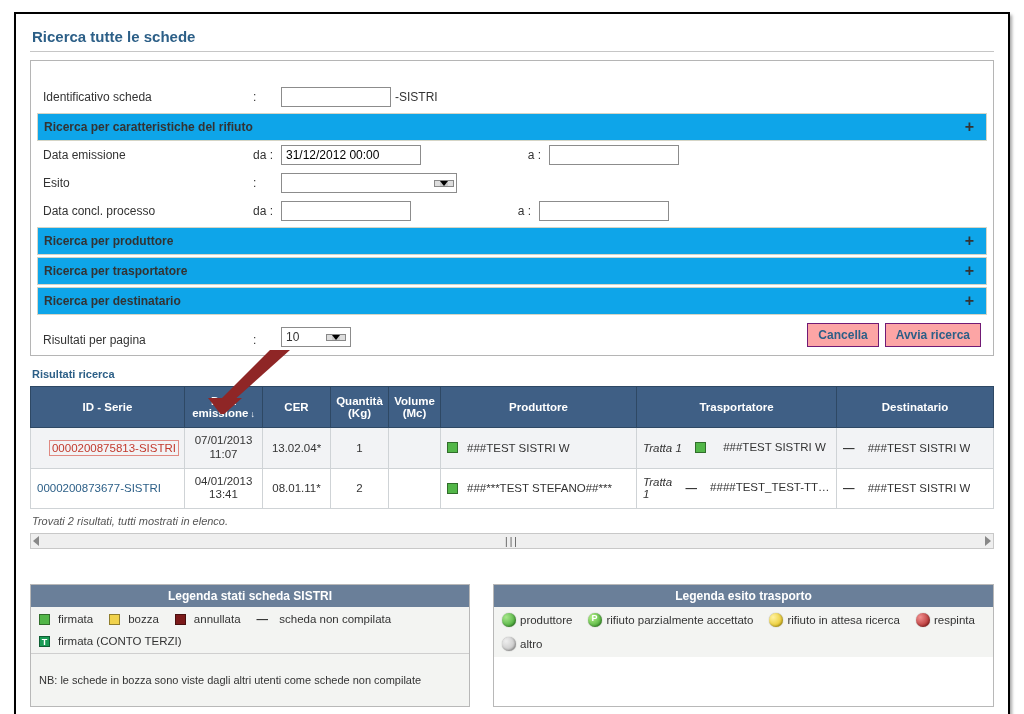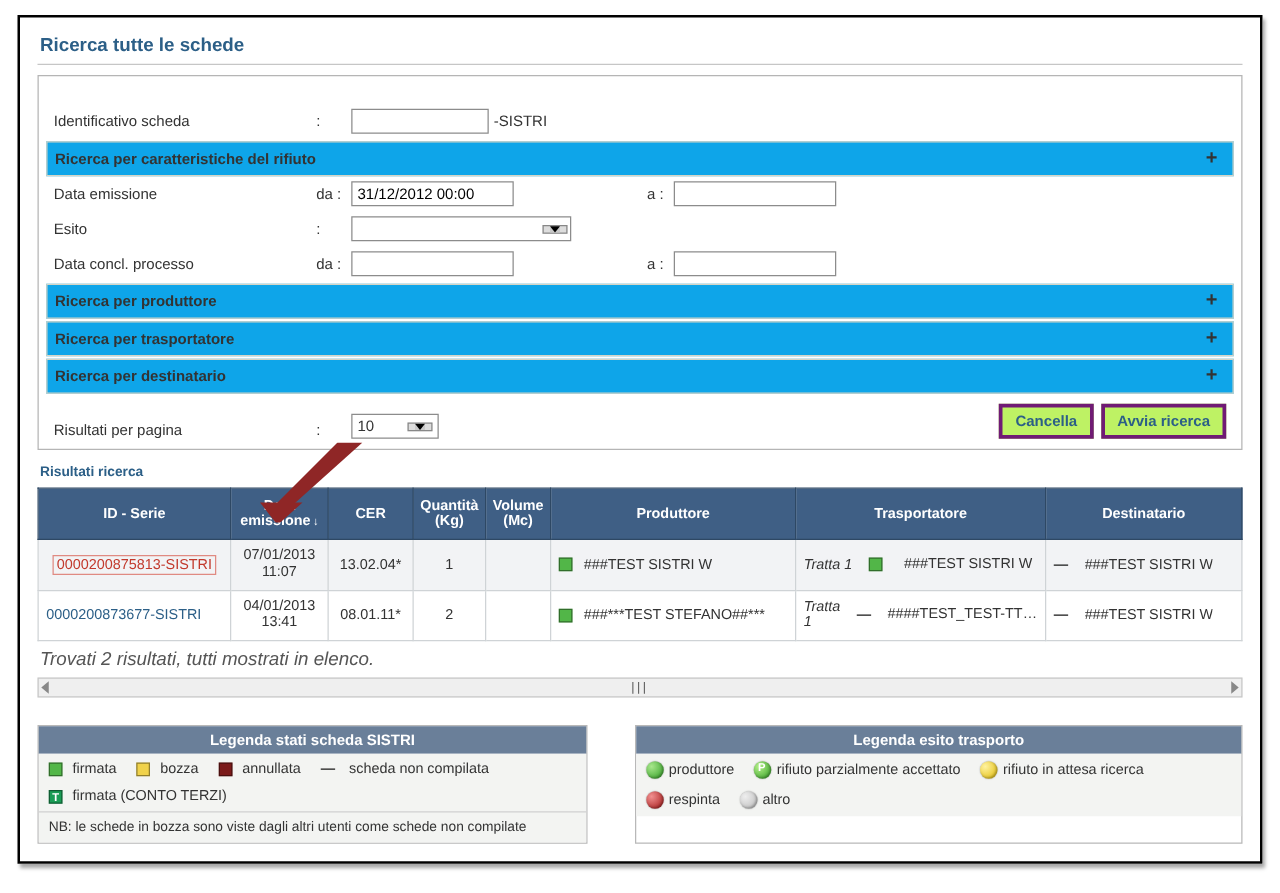--- a/index.html
+++ b/index.html
@@ -67,22 +67,22 @@
     border-right: 4px solid transparent;
     margin: 0 3px;
     background:#c9c9c9;
   }
   .sel.small { width: 70px; justify-content: space-between; padding: 0 4px; }
   .gap { width: 90px; }
   .a-label { width: 30px; text-align: right; margin-right: 8px; }
   .plus { font-weight: bold; font-size: 16px; padding: 0 6px; }
   .actions { margin-left: auto; display: flex; gap: 6px; }
   .btn {
-    border: 3px solid #701a75;
-    background: #bef264;
+    border: 1px solid #701a75;
+    background: #fca5a5;
     color: #2c5f87;
     font-weight: bold;
     padding: 4px 10px;
     font-size: 12px;
     cursor: pointer;
   }
   .results-title {
     color: #2c5f87;
     font-weight: bold;
     font-size: 11px;
@@ -127,37 +127,37 @@
     width: 11px; height: 11px;
     vertical-align: middle;
     margin-right: 4px;
     border: 1px solid rgba(0,0,0,.4);
   }
   .sq.green { background: #52b648; }
   .sq.yellow { background: #f0d24b; }
   .sq.darkred { background: #7b1a1a; }
   .sq.t { background: #1a9c55; color:#fff; font-weight:bold; font-size:9px; line-height:11px; text-align:center; }
   .dash { font-weight: bold; }
-  .note { font-style: italic; color: #555; font-size: 15px; padding: 6px 2px; }
+  .note { font-style: italic; color: #555; font-size: 11px; padding: 6px 2px; }
   .hscroll {
     border: 1px solid #c8c8c8;
     background: #efefef;
     height: 16px;
     display: flex;
     align-items: center;
     justify-content: space-between;
     padding: 0 2px;
     font-size: 10px;
     color: #555;
   }
   .hscroll .mid { flex:1; text-align:center; letter-spacing:2px; }
   .tri { width:0;height:0;border-top:5px solid transparent;border-bottom:5px solid transparent; }
   .tri.l { border-right:6px solid #888; }
   .tri.r { border-left:6px solid #888; }
-  .legends { display: flex; gap: 38px; margin-top: 22px; }
+  .legends { display: flex; gap: 23px; margin-top: 35px; }
   .legend {
     border: 1px solid #b8b8b8;
   }
   .legend.left { flex: 0 0 440px; }
   .legend.right { flex: 1; }
   .legend-head {
     background: #6a7f99;
     color: #fff;
     text-align: center;
     font-weight: bold;
@@ -169,21 +169,21 @@
     padding: 6px 8px;
     font-size: 11.5px;
     display: flex;
     flex-wrap: wrap;
     gap: 10px 16px;
     align-items: center;
   }
   .legend-body .item { display: inline-flex; align-items: center; gap: 4px; }
   .legend-note {
     border-top: 1px solid #cfcfcf;
-    padding: 6px 8px;
+    padding: 20px 8px;
     font-size: 11px;
     background: #f3f4f2;
   }
   .circ {
     display:inline-block; width:14px; height:14px; border-radius:50%;
     box-shadow: inset -1px -1px 2px rgba(0,0,0,.3), 0 0 1px rgba(0,0,0,.5);
     vertical-align: middle;
   }
   .circ.green { background: radial-gradient(circle at 30% 30%, #a8e78c, #2b9a1f); }
   .circ.p { background: radial-gradient(circle at 30% 30%, #b5f08a, #2b9a1f); position:relative; }
@@ -214,21 +214,21 @@
 
     <div class="row band">
       <span>Ricerca per caratteristiche del rifiuto</span>
       <span class="plus">+</span>
     </div>
 
 
     <div class="row">
       <label class="lbl">Data emissione</label>
       <span class="colon">da :</span>
-      <input type="text" class="txt" style="width: 130px;" value="31/12/2012 00:00">
+      <input type="text" class="txt" style="width: 140px;" value="31/12/2012 00:00">
       <span class="gap"></span>
       <span class="a-label">a :</span>
       <input type="text" class="txt" style="width: 130px;" value="">
     </div>
 
     <div class="row">
       <label class="lbl">Esito</label>
       <span class="colon">:</span>
       <div class="sel">
         <span style="border:1px solid #888; padding:0 2px; display:inline-flex; align-items:center; background:#ddd;">
@@ -302,21 +302,21 @@
         <th>CER</th>
         <th>Quantità (Kg)</th>
         <th>Volume (Mc)</th>
         <th>Produttore</th>
         <th>Trasportatore</th>
         <th>Destinatario</th>
       </tr>
     </thead>
     <tbody id="results-body">
         <tr>
-          <td style="text-align:center"><span class="link red">0000200875813-SISTRI</span></td>
+          <td style="text-align:right"><span class="link red">0000200875813-SISTRI</span></td>
           <td class="two-line">07/01/2013<br>11:07</td>
           <td>13.02.04*</td>
           <td>1</td>
           <td></td>
           <td>
             <div class="cell-flex">
               <span class="sq green"></span>
               <span class="wtxt">###TEST SISTRI W</span>
             </div>
           </td>

